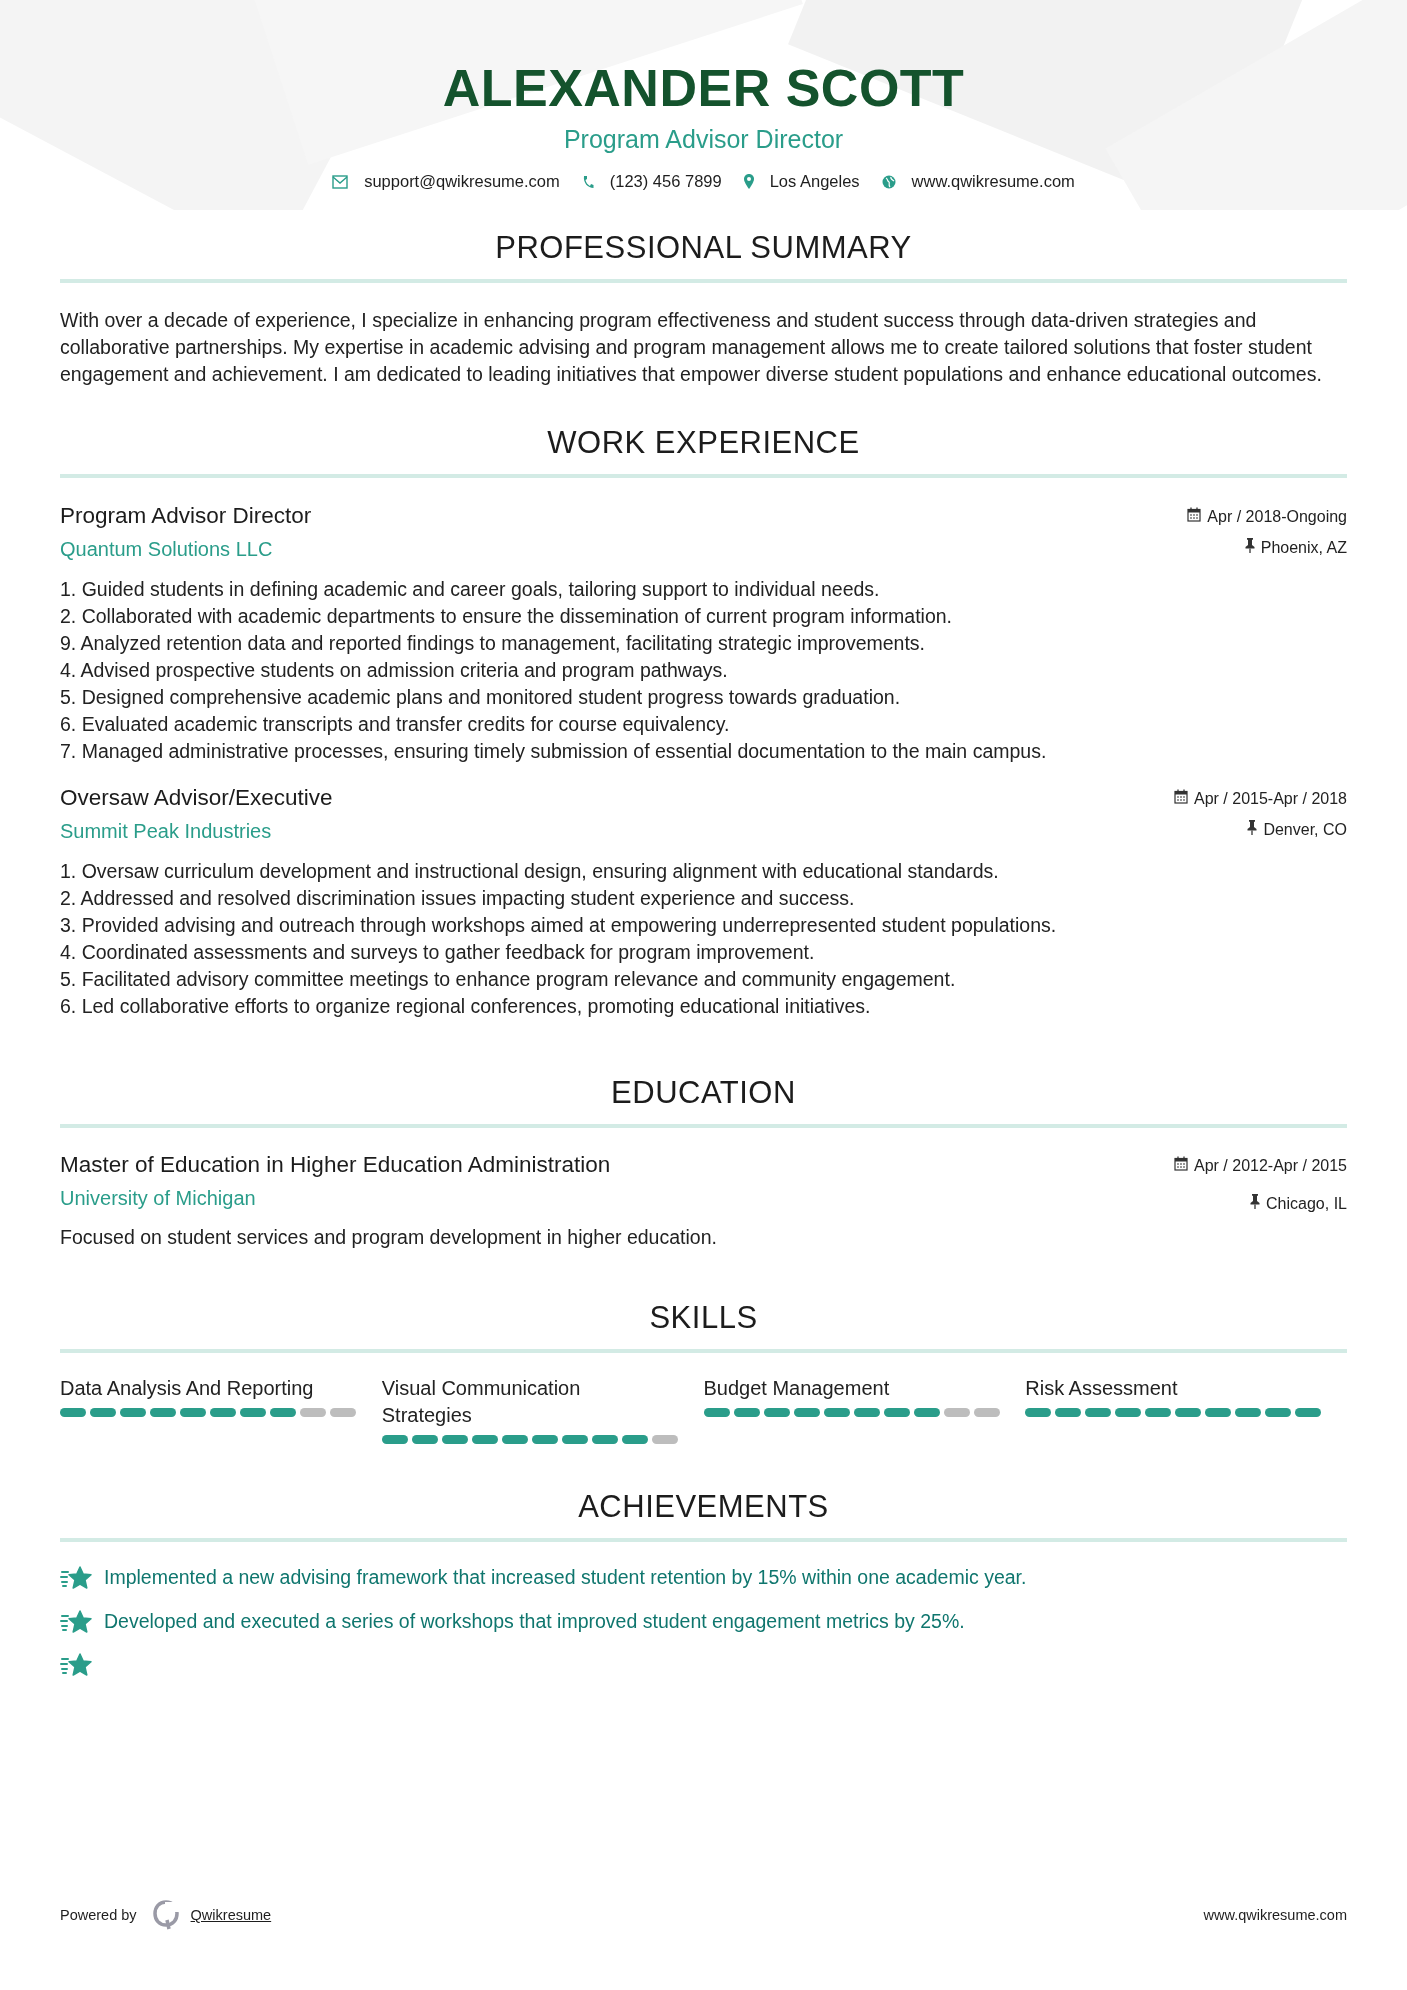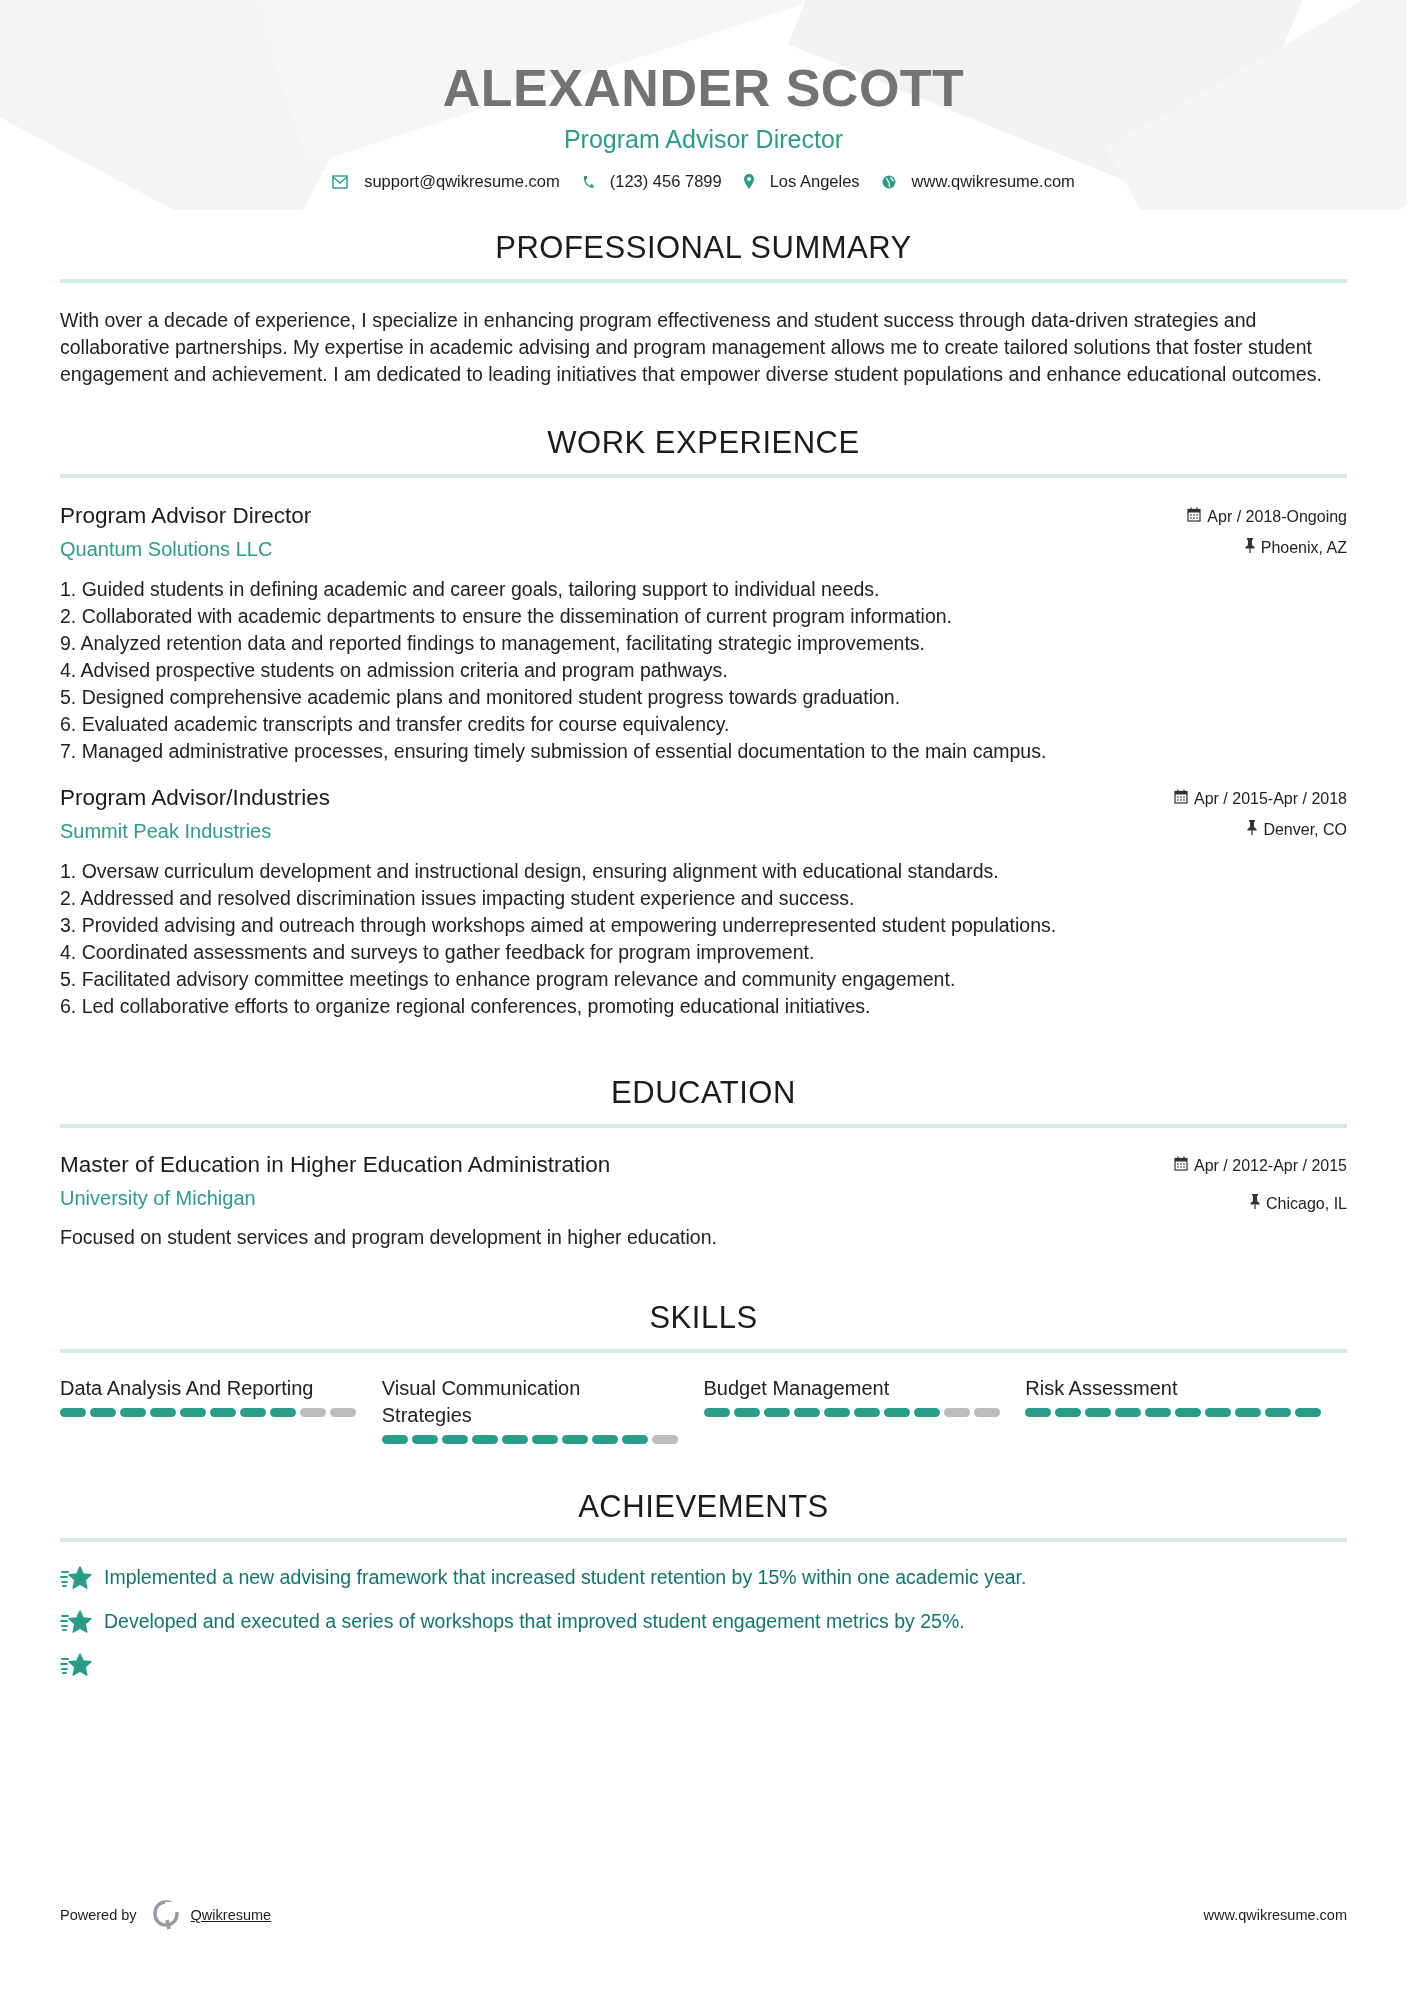--- a/index.html
+++ b/index.html
@@ -2,21 +2,21 @@
 <html><head>
 <meta charset="utf-8">
 <style>
   * { box-sizing: border-box; margin: 0; padding: 0; }
   html, body { width: 1407px; height: 1990px; background: #ffffff; }
   body { font-family: "Liberation Sans", "DejaVu Sans", sans-serif; color: #1e1e1e; position: relative; overflow: hidden; }
   .bg-shapes { position: absolute; left: 0; top: 0; width: 1407px; height: 210px; overflow: hidden; z-index: 0; }
   .bg-shapes div { position: absolute; background: #f1f1f1; }
   .page { position: relative; z-index: 1; width: 1407px; padding: 0 60px; }
   .header { text-align: center; padding-top: 58px; }
-  .name { font-size: 52px; font-weight: bold; letter-spacing: 0.5px; color: #737373; line-height: 60px; }
+  .name { font-size: 52px; font-weight: bold; letter-spacing: 0.5px; color: #14532d; line-height: 60px; }
   .title { font-size: 25px; color: #2a9d8a; margin-top: 6px; line-height: 30px; }
   .contacts { display: flex; justify-content: center; align-items: center; margin-top: 18px; font-size: 16.5px; color: #1e1e1e; gap: 0; }
   .contact { display: flex; align-items: center; margin: 0 11px; }
   .contact svg { margin-right: 16px; }
   .section-title { text-align: center; font-size: 31px; font-weight: normal; letter-spacing: 0.5px; color: #1c1c1c; line-height: 30px; }
   .rule { height: 4px; background: #d3ebe5; margin-top: 16px; }
   .summary { font-size: 19.5px; line-height: 27px; margin-top: 24px; color: #222; }
   .entry-head { display: flex; justify-content: space-between; align-items: flex-start; }
   .entry-title { font-size: 22.5px; color: #1c1c1c; line-height: 30px; }
   .entry-org { font-size: 20px; color: #2a9d8a; line-height: 26px; margin-top: 5px; }
@@ -126,21 +126,21 @@
         <li>4. Advised prospective students on admission criteria and program pathways.</li>
         <li>5. Designed comprehensive academic plans and monitored student progress towards graduation.</li>
         <li>6. Evaluated academic transcripts and transfer credits for course equivalency.</li>
         <li>7. Managed administrative processes, ensuring timely submission of essential documentation to the main campus.</li>
       </ol>
     </div>
 
     <div style="margin-top:18px;">
       <div class="entry-head">
         <div>
-          <div class="entry-title">Program Advisor/Industries</div>
+          <div class="entry-title">Oversaw Advisor/Executive</div>
           <div class="entry-org">Summit Peak Industries</div>
         </div>
         <div class="meta">
           <div class="meta-row" style="margin-top:6px;">
             <svg width="14" height="15" viewBox="0 0 14 15">
                 <rect x="1" y="2.5" width="12" height="11.5" fill="none" stroke="#333" stroke-width="1.2"></rect>
                 <rect x="1" y="2.5" width="12" height="3" fill="#333"></rect>
                 <line x1="4" y1="0.5" x2="4" y2="3.5" stroke="#333" stroke-width="1.3"></line>
                 <line x1="10" y1="0.5" x2="10" y2="3.5" stroke="#333" stroke-width="1.3"></line>
                 <path d="M3 8h2M6 8h2M9 8h2M3 11h2M6 11h2M9 11h2" stroke="#333" stroke-width="1.2"></path>

